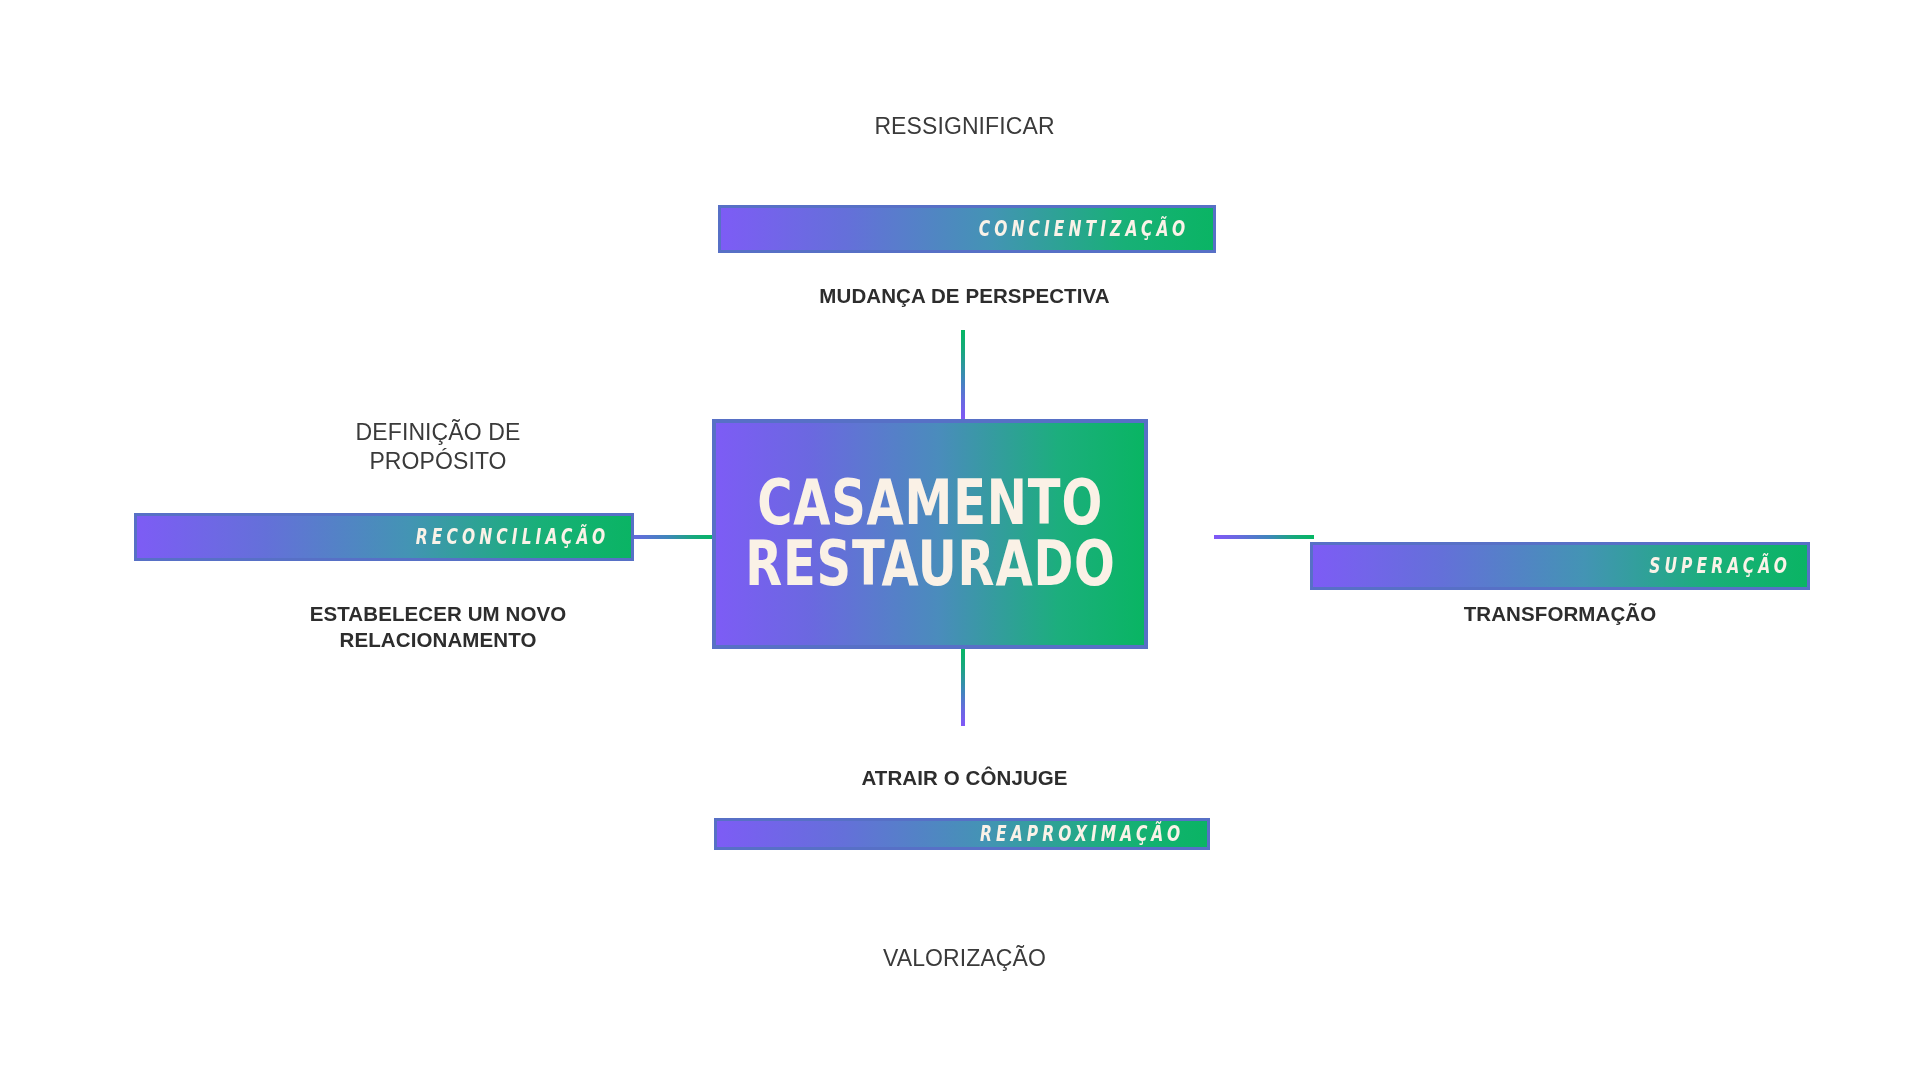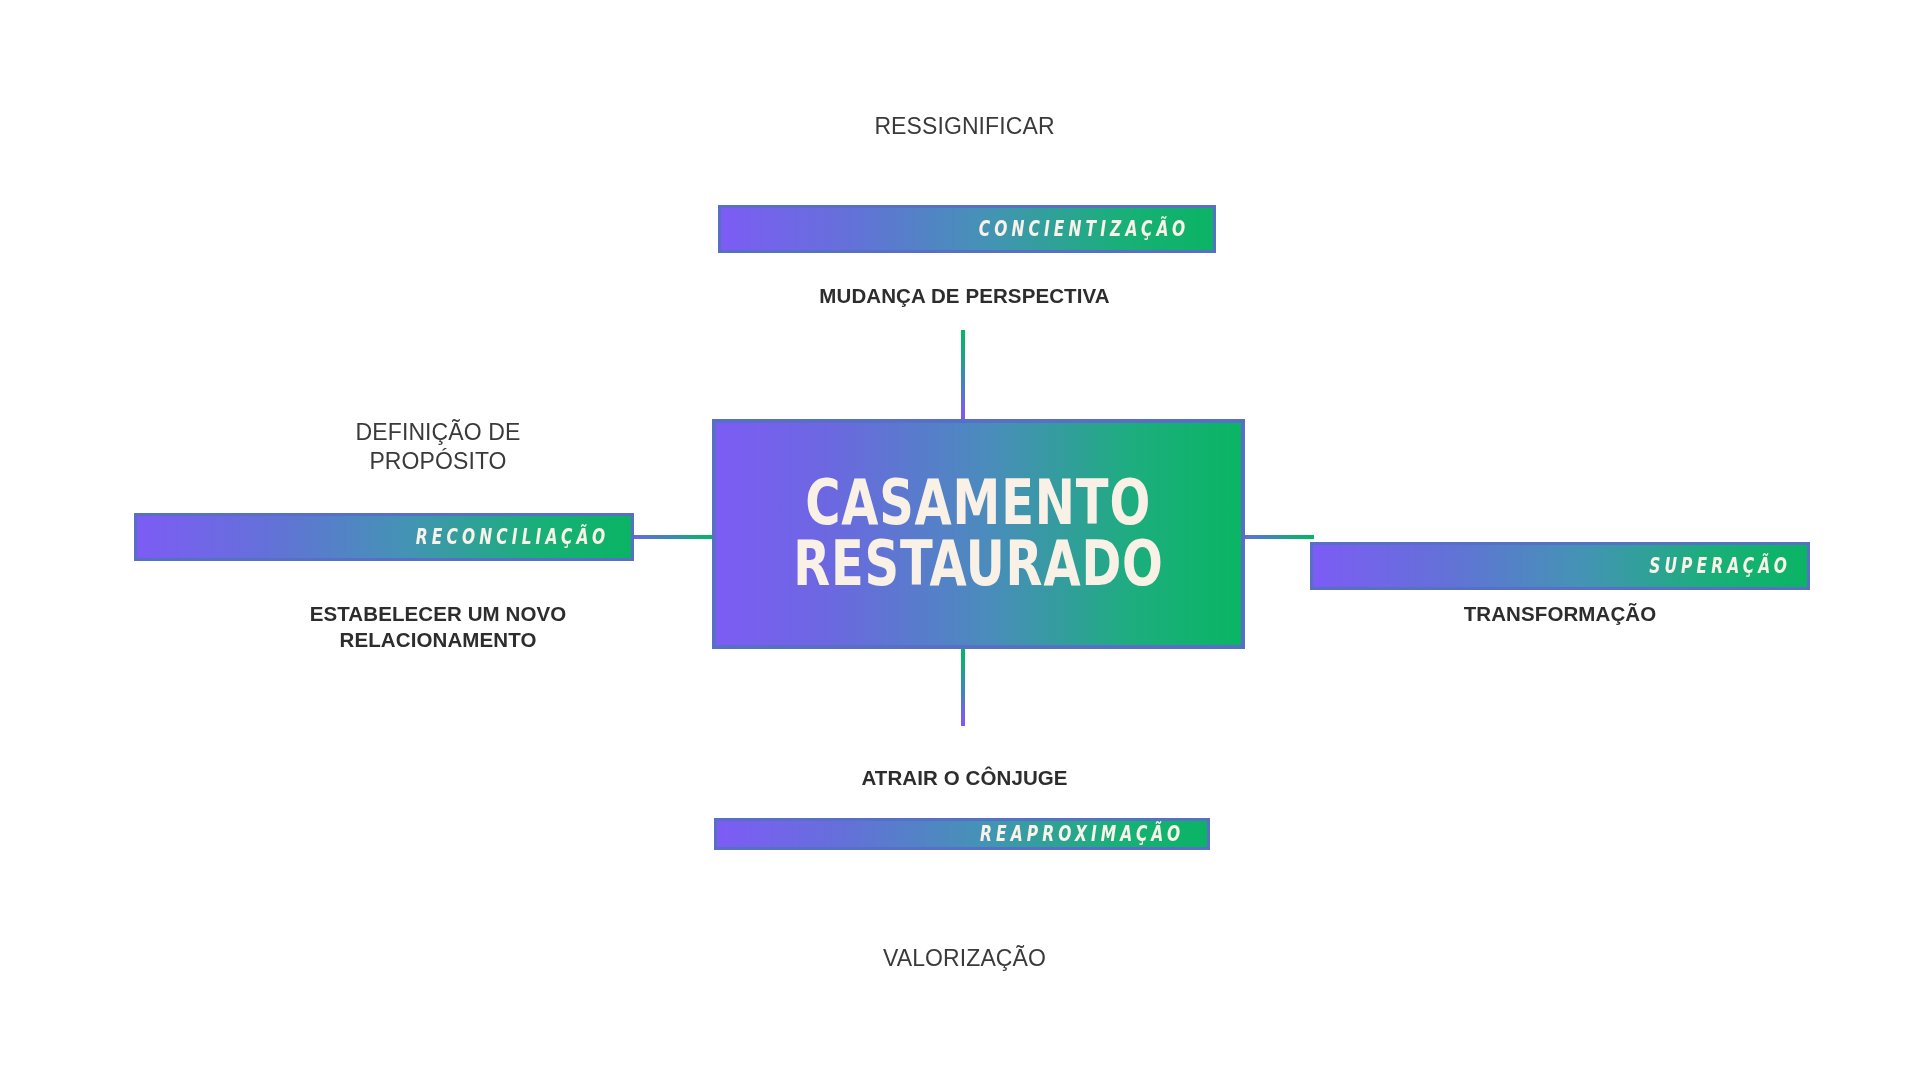--- a/index.html
+++ b/index.html
@@ -44,21 +44,21 @@
     font-size: 21px;
     white-space: nowrap;
     transform: scaleX(0.82);
   }
 
   
   #center-box {
     position: absolute;
     left: 712px;
     top: 419px;
-    width: 533px;
+    width: 436px;
     height: 230px;
     box-sizing: border-box;
     background: linear-gradient(90deg, #7d5cf5 0%, #6b68e0 22%, #4a8cbc 52%, #1cae7d 80%, #09b563 100%);
     border: 4px solid #5770c6;
     display: flex;
     flex-direction: column;
     align-items: center;
     justify-content: center;
     z-index: 6;
   }

